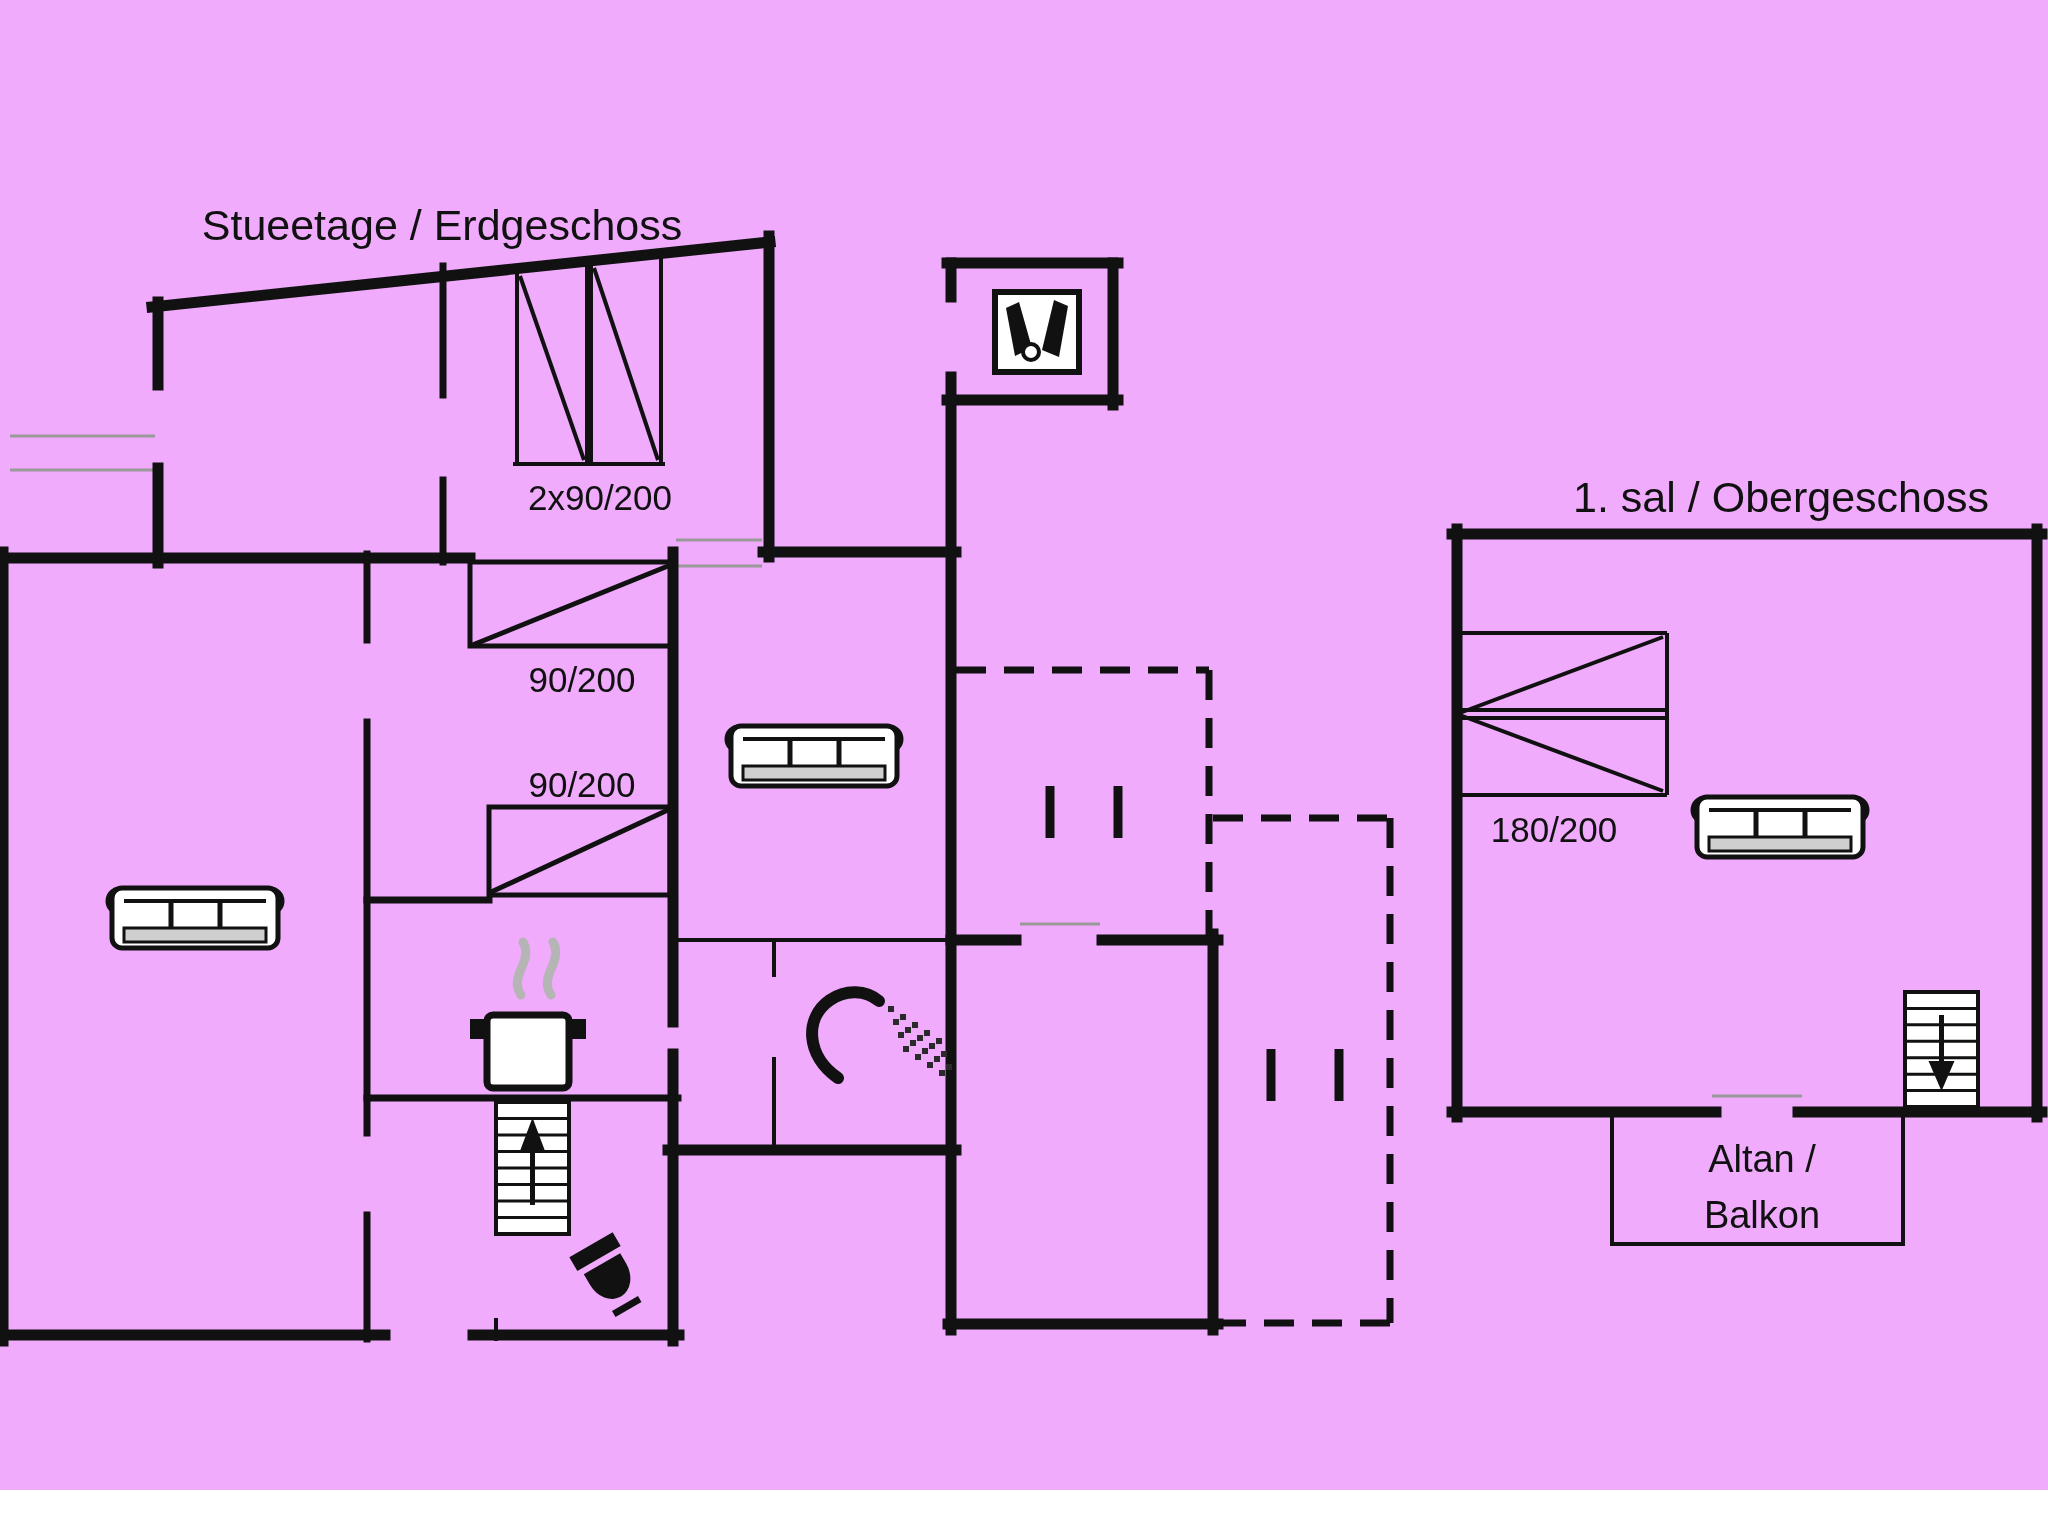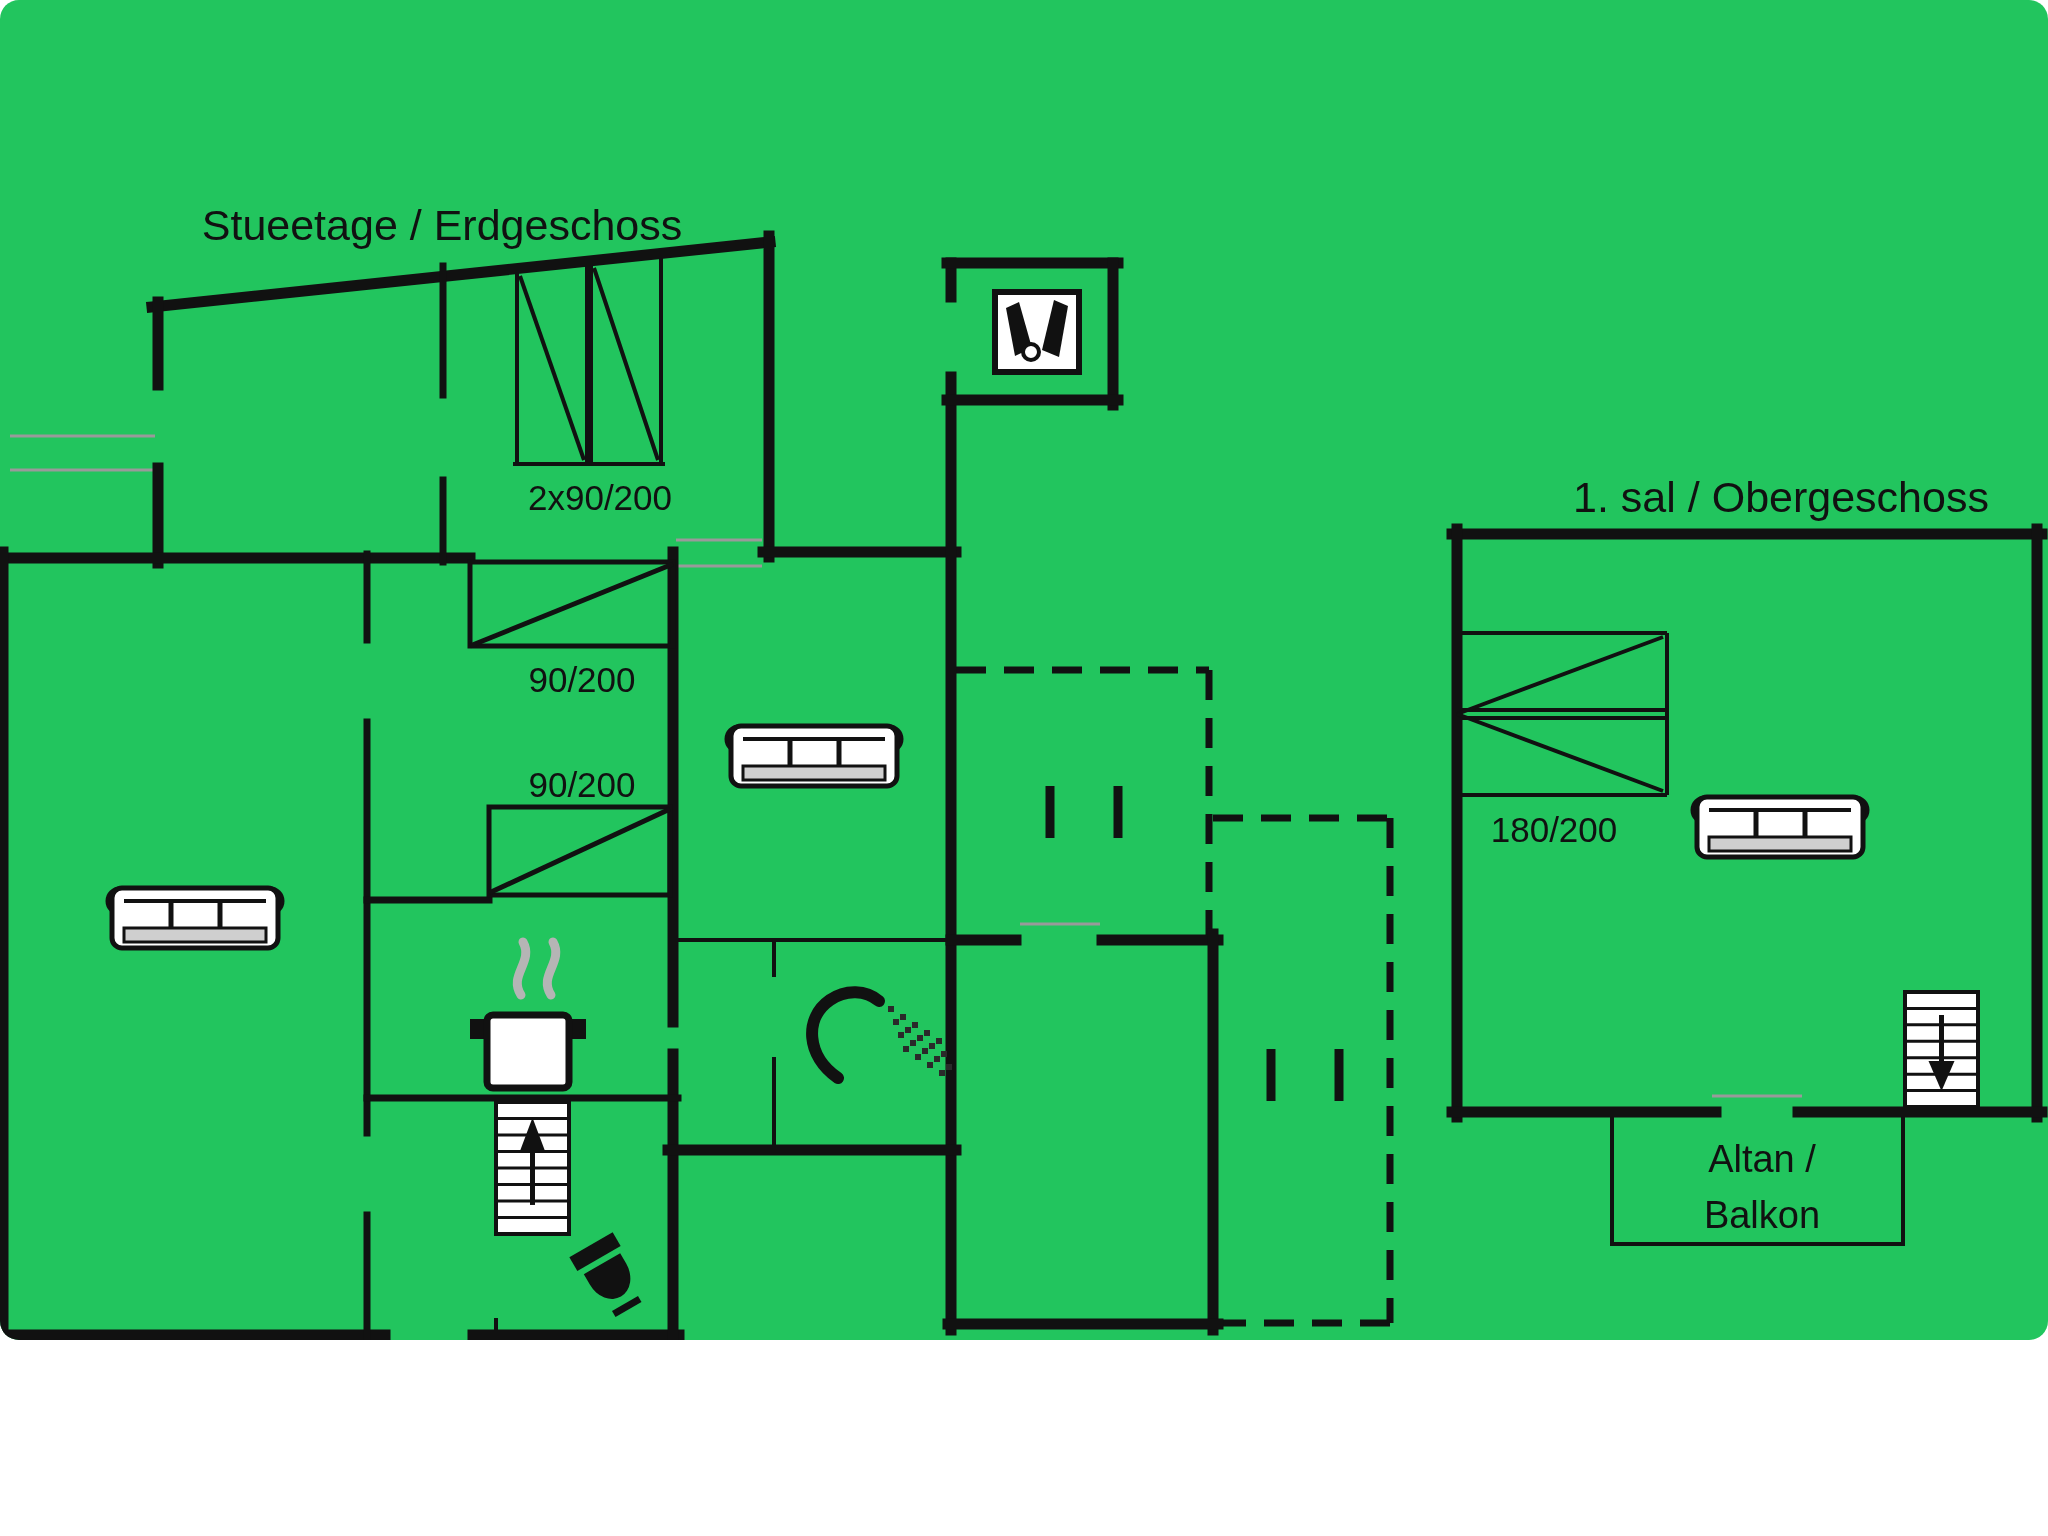--- a/index.html
+++ b/index.html
@@ -1,16 +1,16 @@
 <!DOCTYPE html>
 <html><head>
 <meta charset="utf-8">
 <style>
   html,body{margin:0;padding:0;background:#ffffff;}
-  .canvas{position:relative;width:2048px;height:1340px;background:#22c55e;overflow:hidden;border-radius:19px;}
+  .canvas{position:relative;width:2048px;height:1490px;background:#f0abfc;overflow:hidden;}
   svg{position:absolute;left:0;top:0;}
   text{font-family:"Liberation Sans", sans-serif;fill:#111111;text-anchor:middle;}
   .t-title{font-size:43px;}
   .t-dim{font-size:35px;}
   .t-balc{font-size:38px;}
   .wT{stroke:#111;stroke-width:11;fill:none;stroke-linecap:square;}
   .wM{stroke:#111;stroke-width:7;fill:none;stroke-linecap:square;}
   .wN{stroke:#111;stroke-width:4;fill:none;stroke-linecap:butt;}
   .sill{stroke:#9a9a9a;stroke-width:3;fill:none;}
   .dash{stroke:#111;stroke-width:7;fill:none;stroke-dasharray:30 18;stroke-linecap:butt;}

